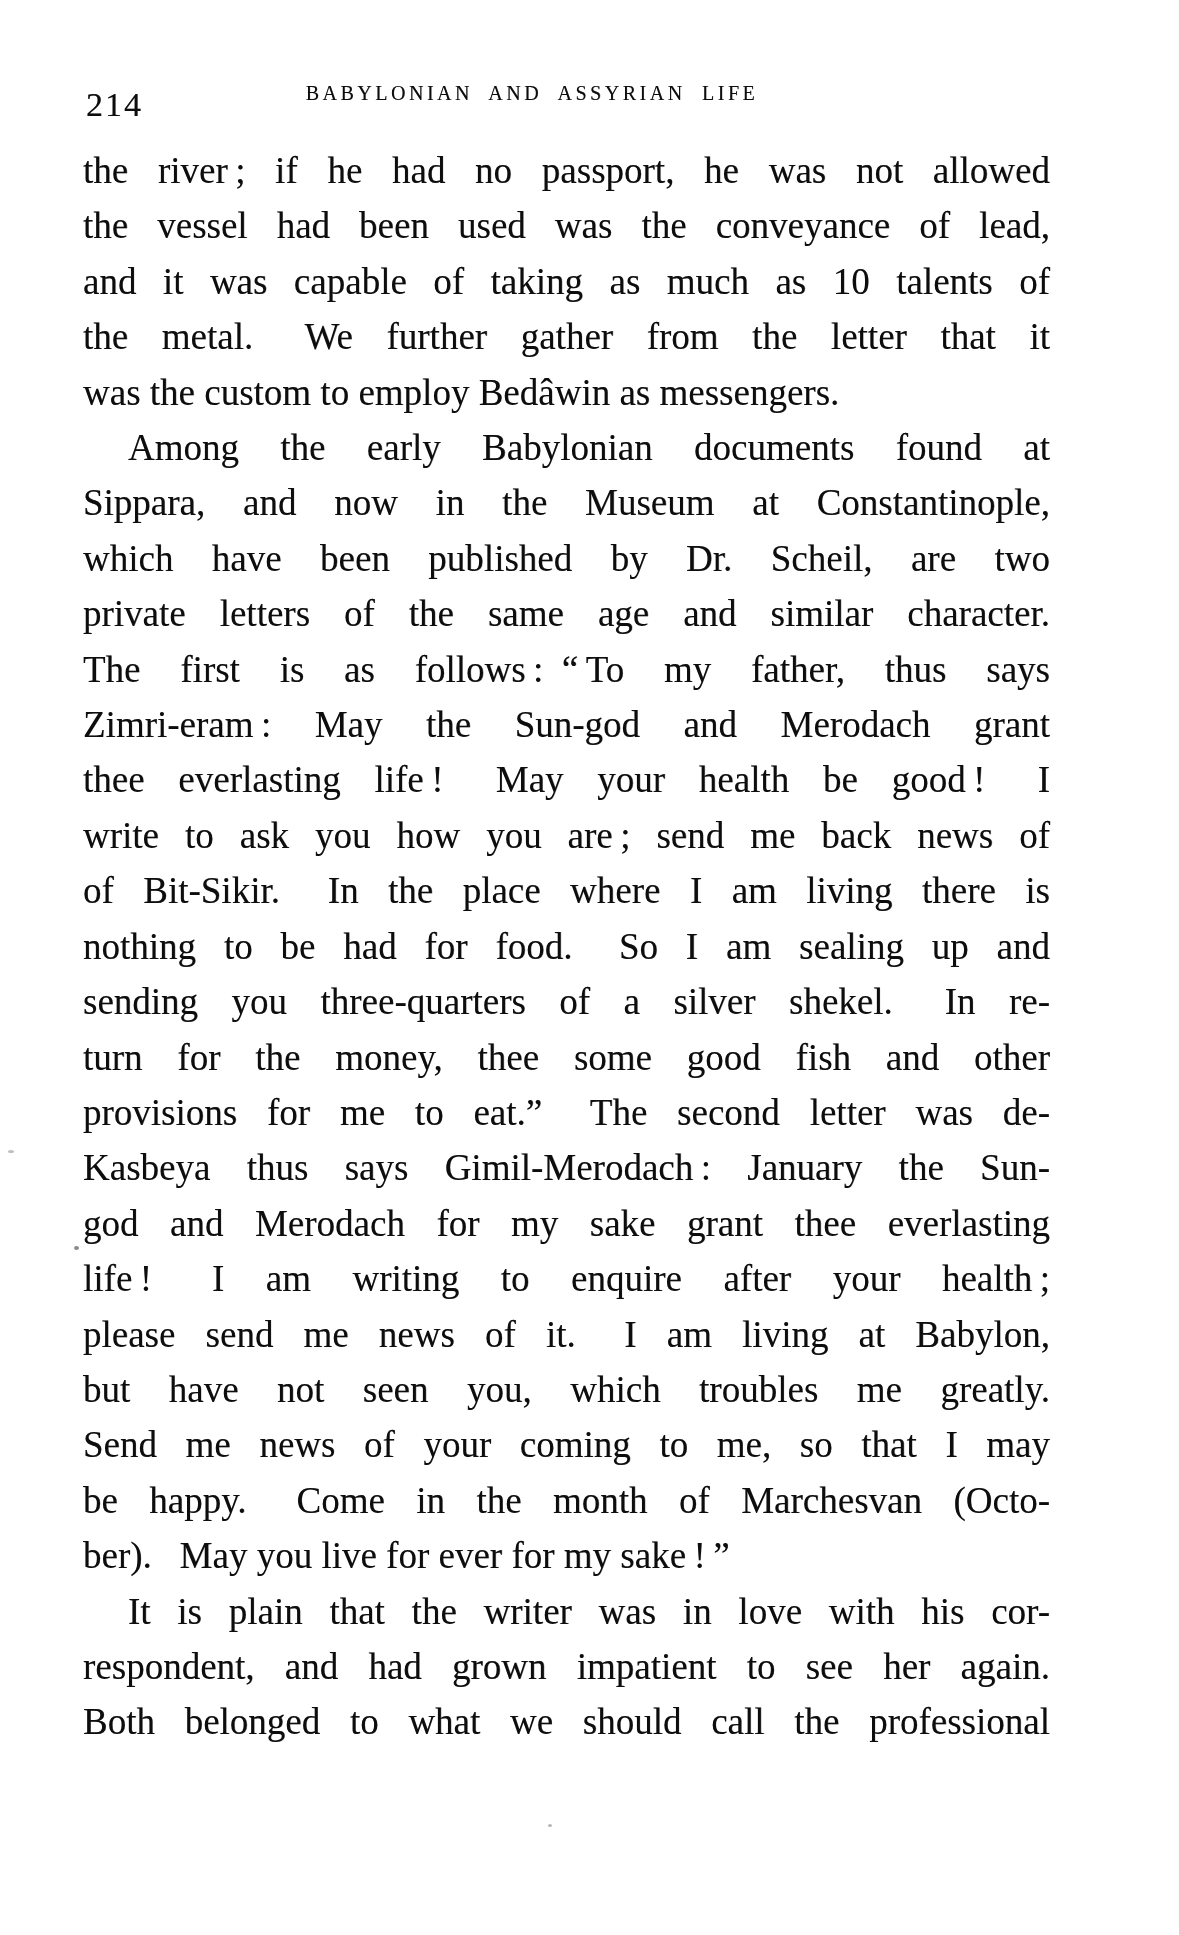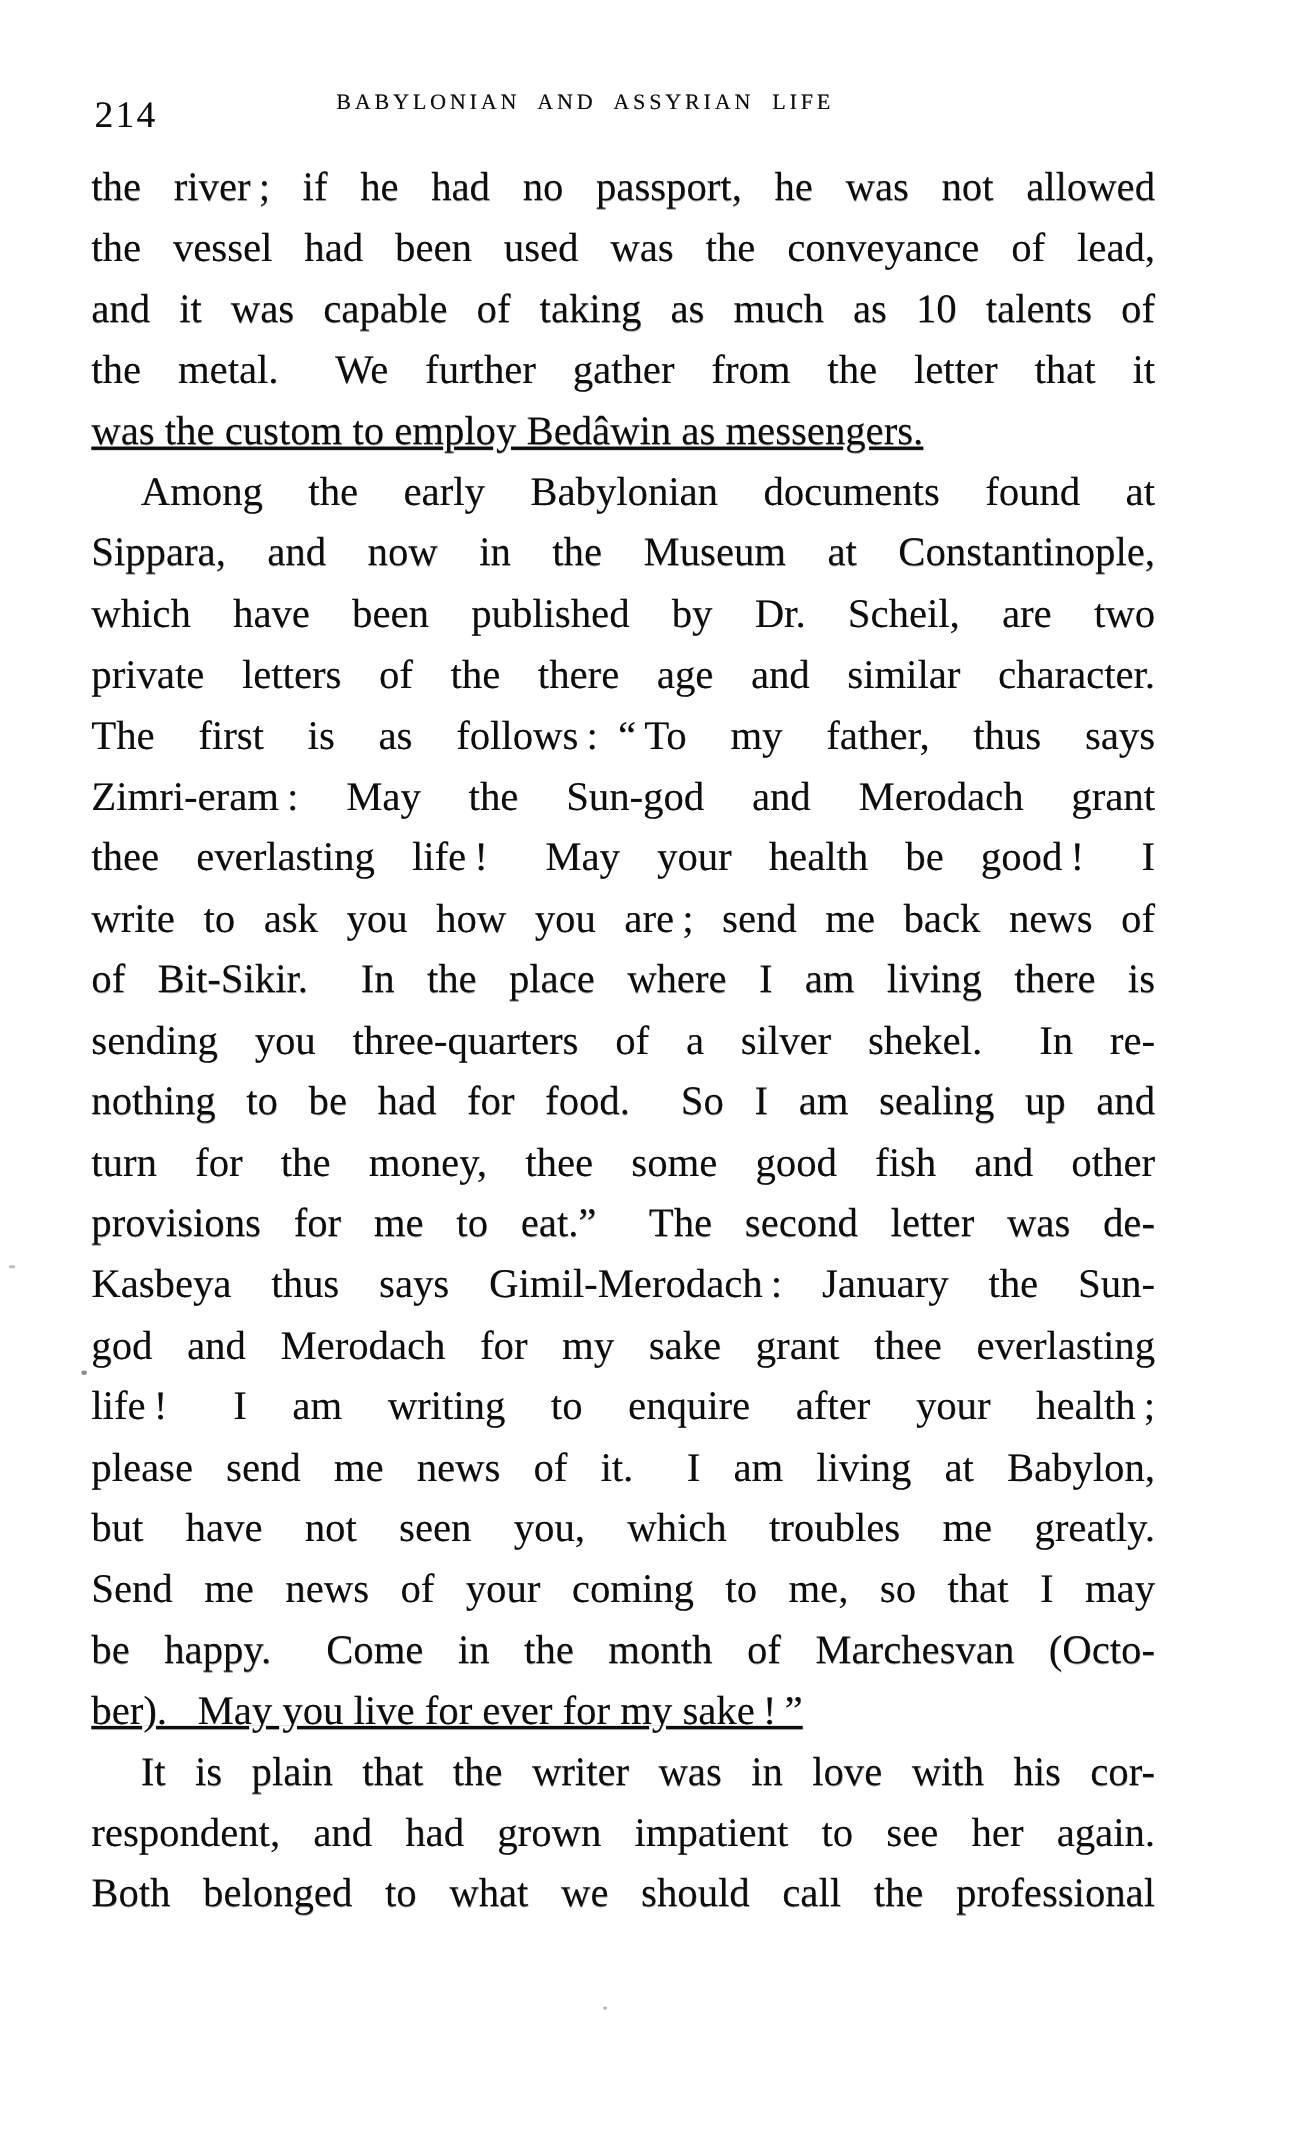--- a/index.html
+++ b/index.html
@@ -41,21 +41,21 @@
     width: 967px;
   }
   .line {
     font-size: 37px;
     line-height: 55.4px;
     white-space: nowrap;
     text-align: justify;
     text-align-last: justify;
     text-shadow: 0.35px 0.35px 0 rgba(0,0,0,0.4);
   }
-  .line.end { text-align: left; text-align-last: left; text-decoration: underline; }
+  .line.end { text-align: left; text-align-last: left; }
   .line.indent { text-indent: 45px; }
   .speck {
     position: absolute;
     background: #2a2a2a;
     border-radius: 50%;
   }
   .speck.s1 { left: 74px; top: 1246px; width: 5px; height: 4px; opacity: .55; }
   .speck.s2 { left: 8px;  top: 1150px; width: 6px; height: 3px; opacity: .3; }
   .speck.s3 { left: 548px; top: 1824px; width: 4px; height: 3px; opacity: .35; }
 </style>
@@ -69,28 +69,28 @@
   </div>
   <div class="body-block">
       <div class="line">the river ; if he had no passport, he was not allowed</div>
       <div class="line">the vessel had been used was the conveyance of lead,</div>
       <div class="line">and it was capable of taking as much as 10 talents of</div>
       <div class="line">the metal.  We further gather from the letter that it</div>
       <div class="line end">was the custom to employ Bedâwin as messengers.</div>
       <div class="line indent">Among the early Babylonian documents found at</div>
       <div class="line">Sippara, and now in the Museum at Constantinople,</div>
       <div class="line">which have been published by Dr. Scheil, are two</div>
-      <div class="line">private letters of the there age and similar character.</div>
+      <div class="line">private letters of the same age and similar character.</div>
       <div class="line">The first is as follows : “ To my father, thus says</div>
       <div class="line">Zimri-eram : May the Sun-god and Merodach grant</div>
       <div class="line">thee everlasting life !  May your health be good !  I</div>
       <div class="line">write to ask you how you are ; send me back news of</div>
       <div class="line">of Bit-Sikir.  In the place where I am living there is</div>
+      <div class="line">nothing to be had for food.  So I am sealing up and</div>
       <div class="line">sending you three-quarters of a silver shekel.  In re-</div>
-      <div class="line">nothing to be had for food.  So I am sealing up and</div>
       <div class="line">turn for the money, thee some good fish and other</div>
       <div class="line">provisions for me to eat.”  The second letter was de-</div>
       <div class="line">Kasbeya thus says Gimil-Merodach : January the Sun-</div>
       <div class="line">god and Merodach for my sake grant thee everlasting</div>
       <div class="line">life !  I am writing to enquire after your health ;</div>
       <div class="line">please send me news of it.  I am living at Babylon,</div>
       <div class="line">but have not seen you, which troubles me greatly.</div>
       <div class="line">Send me news of your coming to me, so that I may</div>
       <div class="line">be happy.  Come in the month of Marchesvan (Octo-</div>
       <div class="line end">ber).  May you live for ever for my sake ! ”</div>

